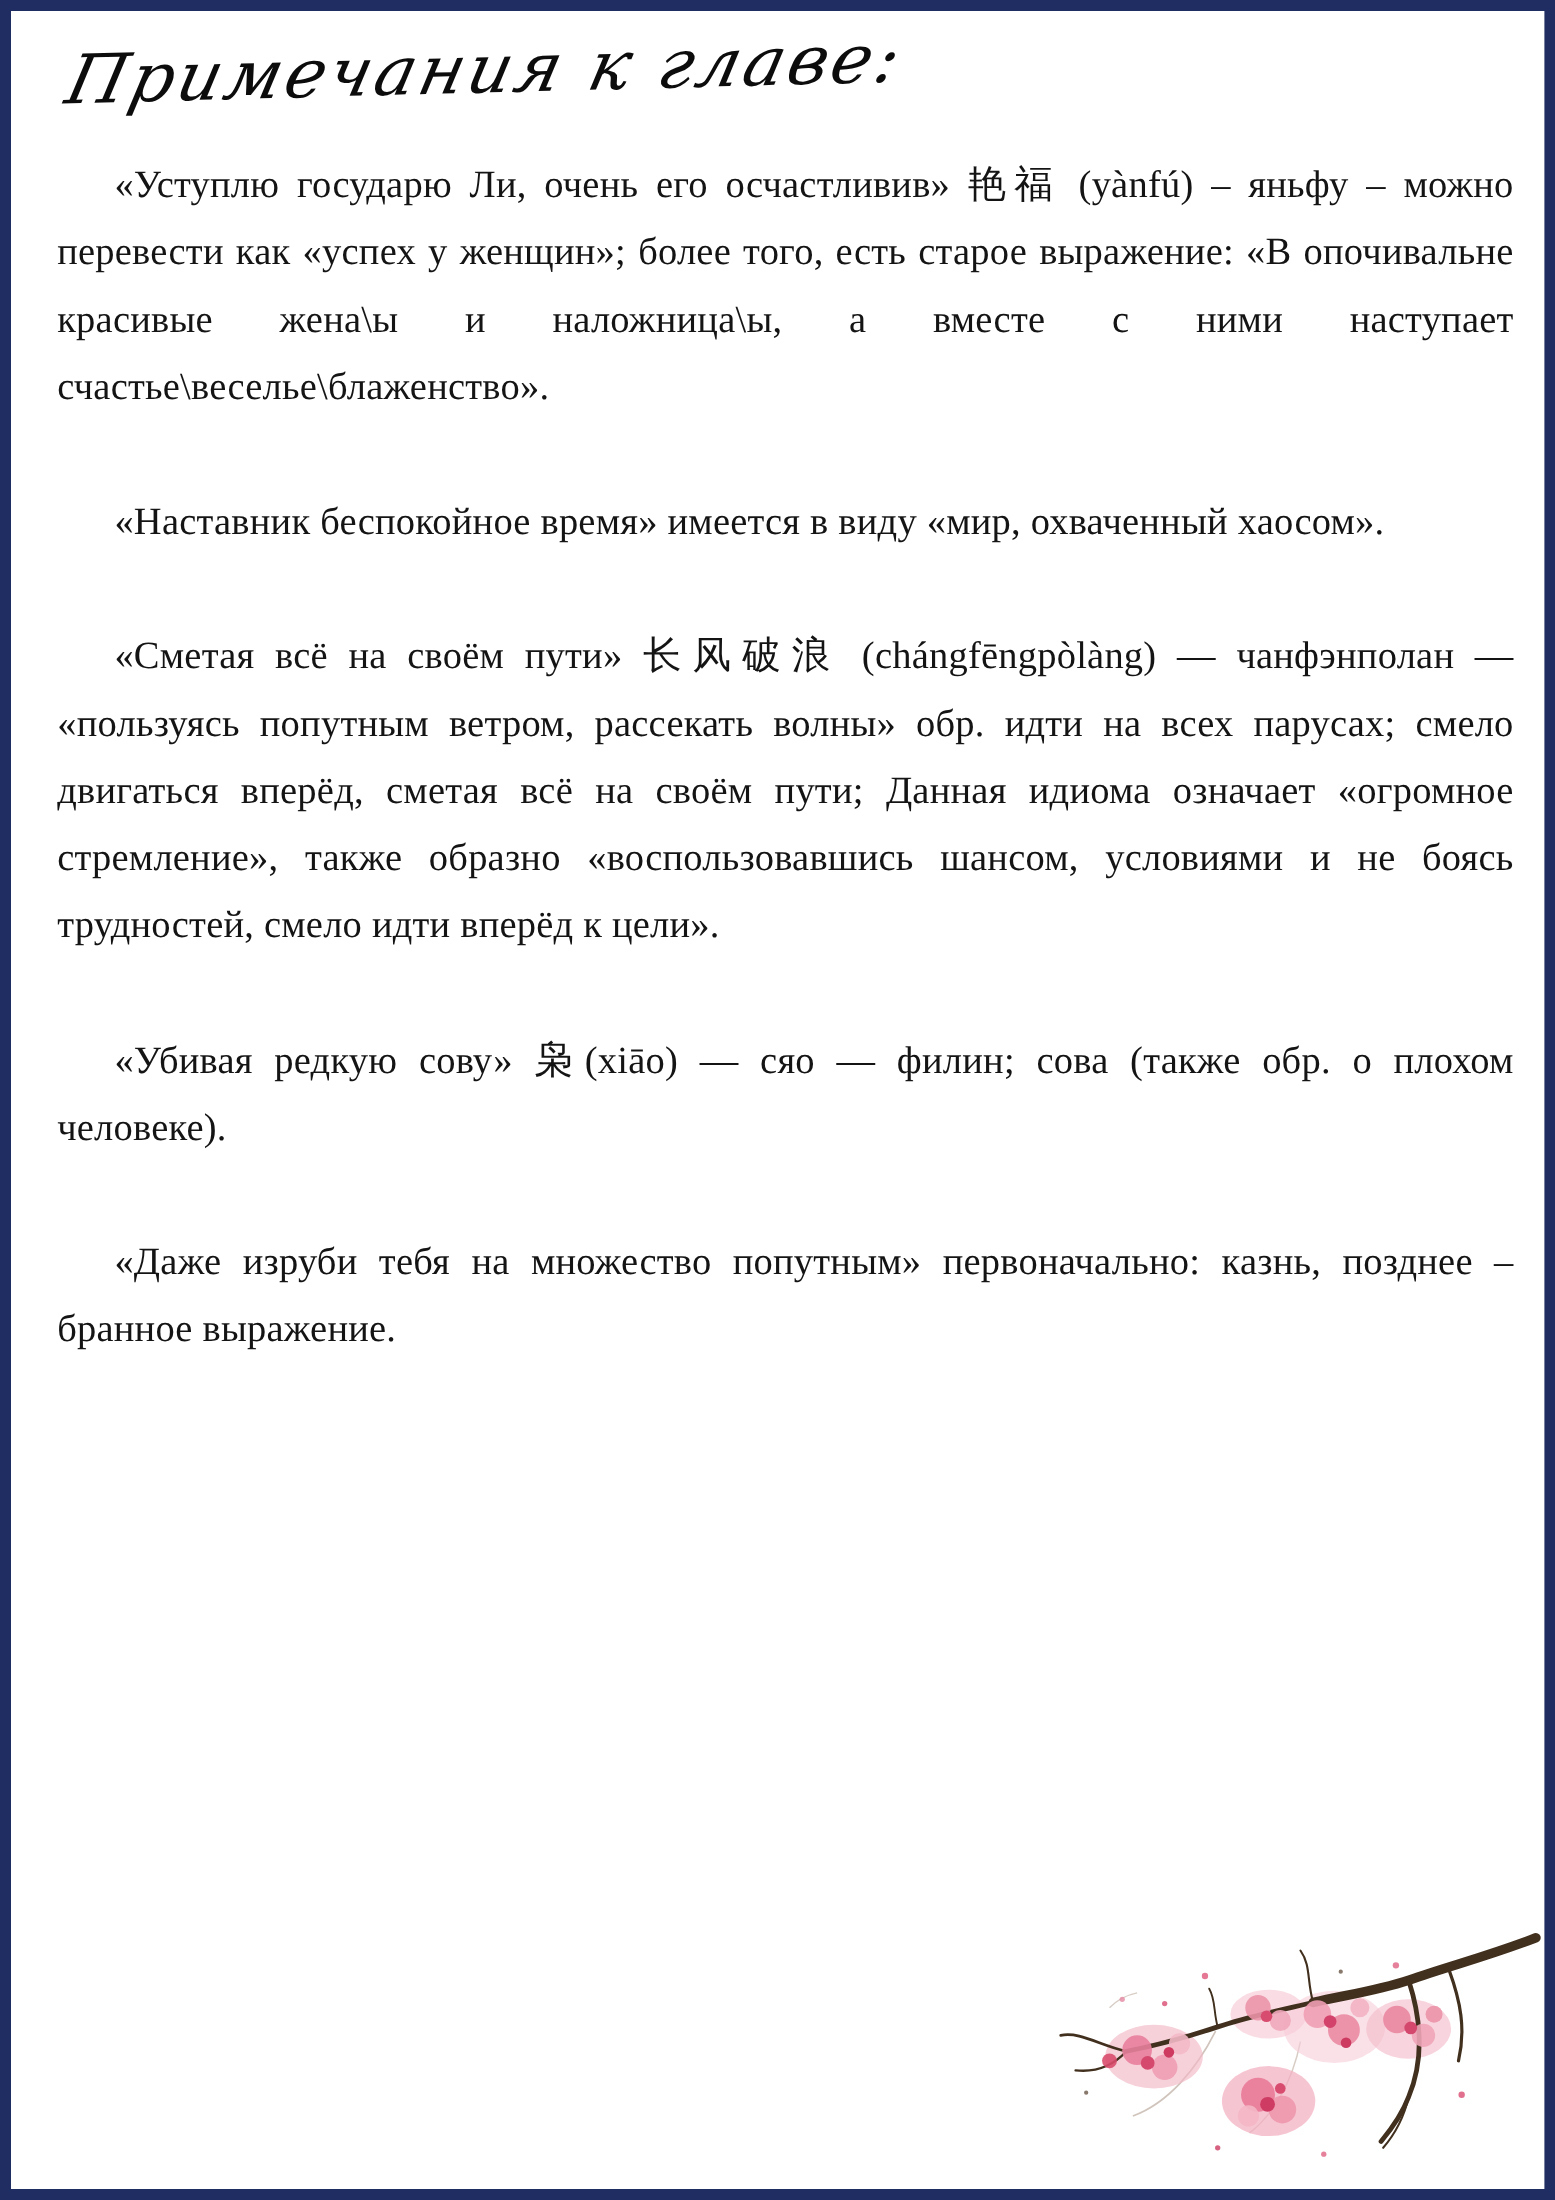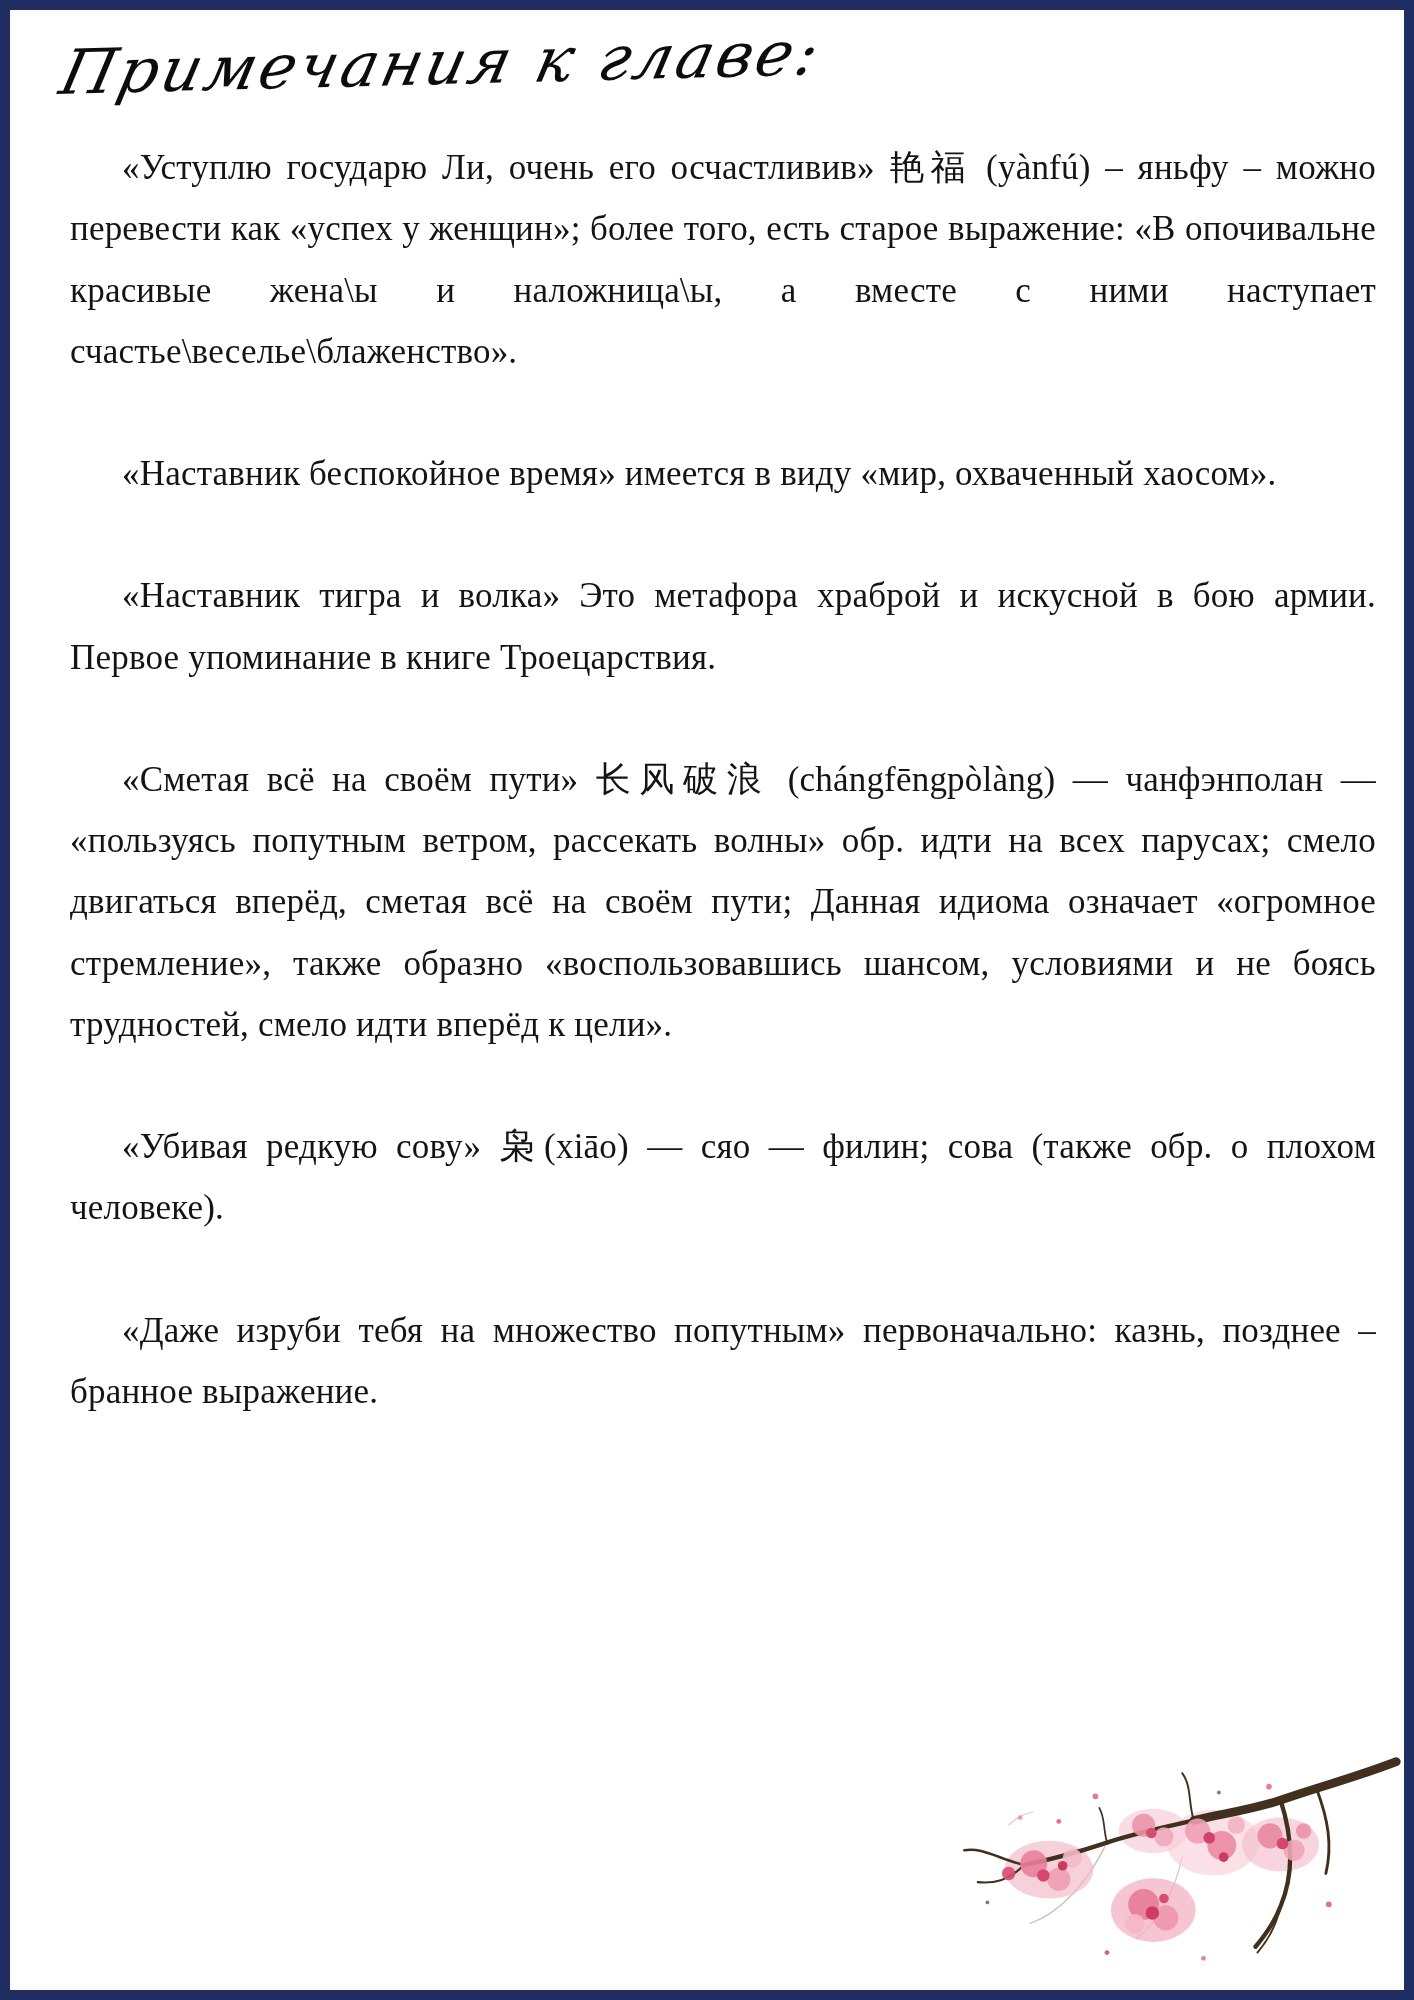--- a/index.html
+++ b/index.html
@@ -24,22 +24,21 @@
     font-style: italic;
     font-size: 62px;
     font-weight: 500;
     letter-spacing: 3px;
     color: #0c0c0c;
     transform: skewX(-14deg) rotate(-1.5deg);
     transform-origin: left top;
     white-space: nowrap;
   }
   .content {
-    padding: 0 28px 0 24px;
-    margin-left: 36px;
+    padding: 0 28px 0 42px;
   }
   .content p {
     margin: 0 0 61px 0;
     font-size: 35px;
     line-height: 1.75;
     text-align: justify;
     text-indent: 52px;
     letter-spacing: 0.2px;
   }
   .content p:last-child {
@@ -57,21 +56,20 @@
 </head>
 <body>
 
 <div class="page">
 
   <div class="title">Примечания к главе:</div>
 
   <div class="content">
     <p>«Уступлю государю Ли, очень его осчастливив» 艳福 (yànfú) – яньфу – можно перевести как «успех у женщин»; более того, есть старое выражение: «В опочивальне красивые жена\ы и наложница\ы, а вместе с ними наступает счастье\веселье\блаженство».</p>
     <p>«Наставник беспокойное время» имеется в виду «мир, охваченный хаосом».</p>
-    <p>«Наставник тигра и волка» Это метафора храброй и искусной в бою армии. Первое упоминание в книге Троецарствия.</p>
     <p>«Сметая всё на своём пути» 长风破浪 (chángfēngpòlàng) — чанфэнполан — «пользуясь попутным ветром, рассекать волны» обр. идти на всех парусах; смело двигаться вперёд, сметая всё на своём пути; Данная идиома означает «огромное стремление», также образно «воспользовавшись шансом, условиями и не боясь трудностей, смело идти вперёд к цели».</p>
     <p>«Убивая редкую сову» 枭(xiāo) — сяо — филин; сова (также обр. о плохом человеке).</p>
     <p>«Даже изруби тебя на множество попутным» первоначально: казнь, позднее – бранное выражение.</p>
   </div>
 
   <svg class="sakura" viewBox="0 0 560 270" xmlns="http://www.w3.org/2000/svg" aria-hidden="true">
 
     <path d="M250,122 C232,158 205,190 172,202" fill="none" stroke="#bcab9f" stroke-width="1.6" opacity="0.7"></path>
     <path d="M330,132 C322,172 303,202 282,218" fill="none" stroke="#bcab9f" stroke-width="1.4" opacity="0.6"></path>
     <path d="M150,100 C158,92 166,88 176,86" fill="none" stroke="#bcab9f" stroke-width="1.3" opacity="0.6"></path>

